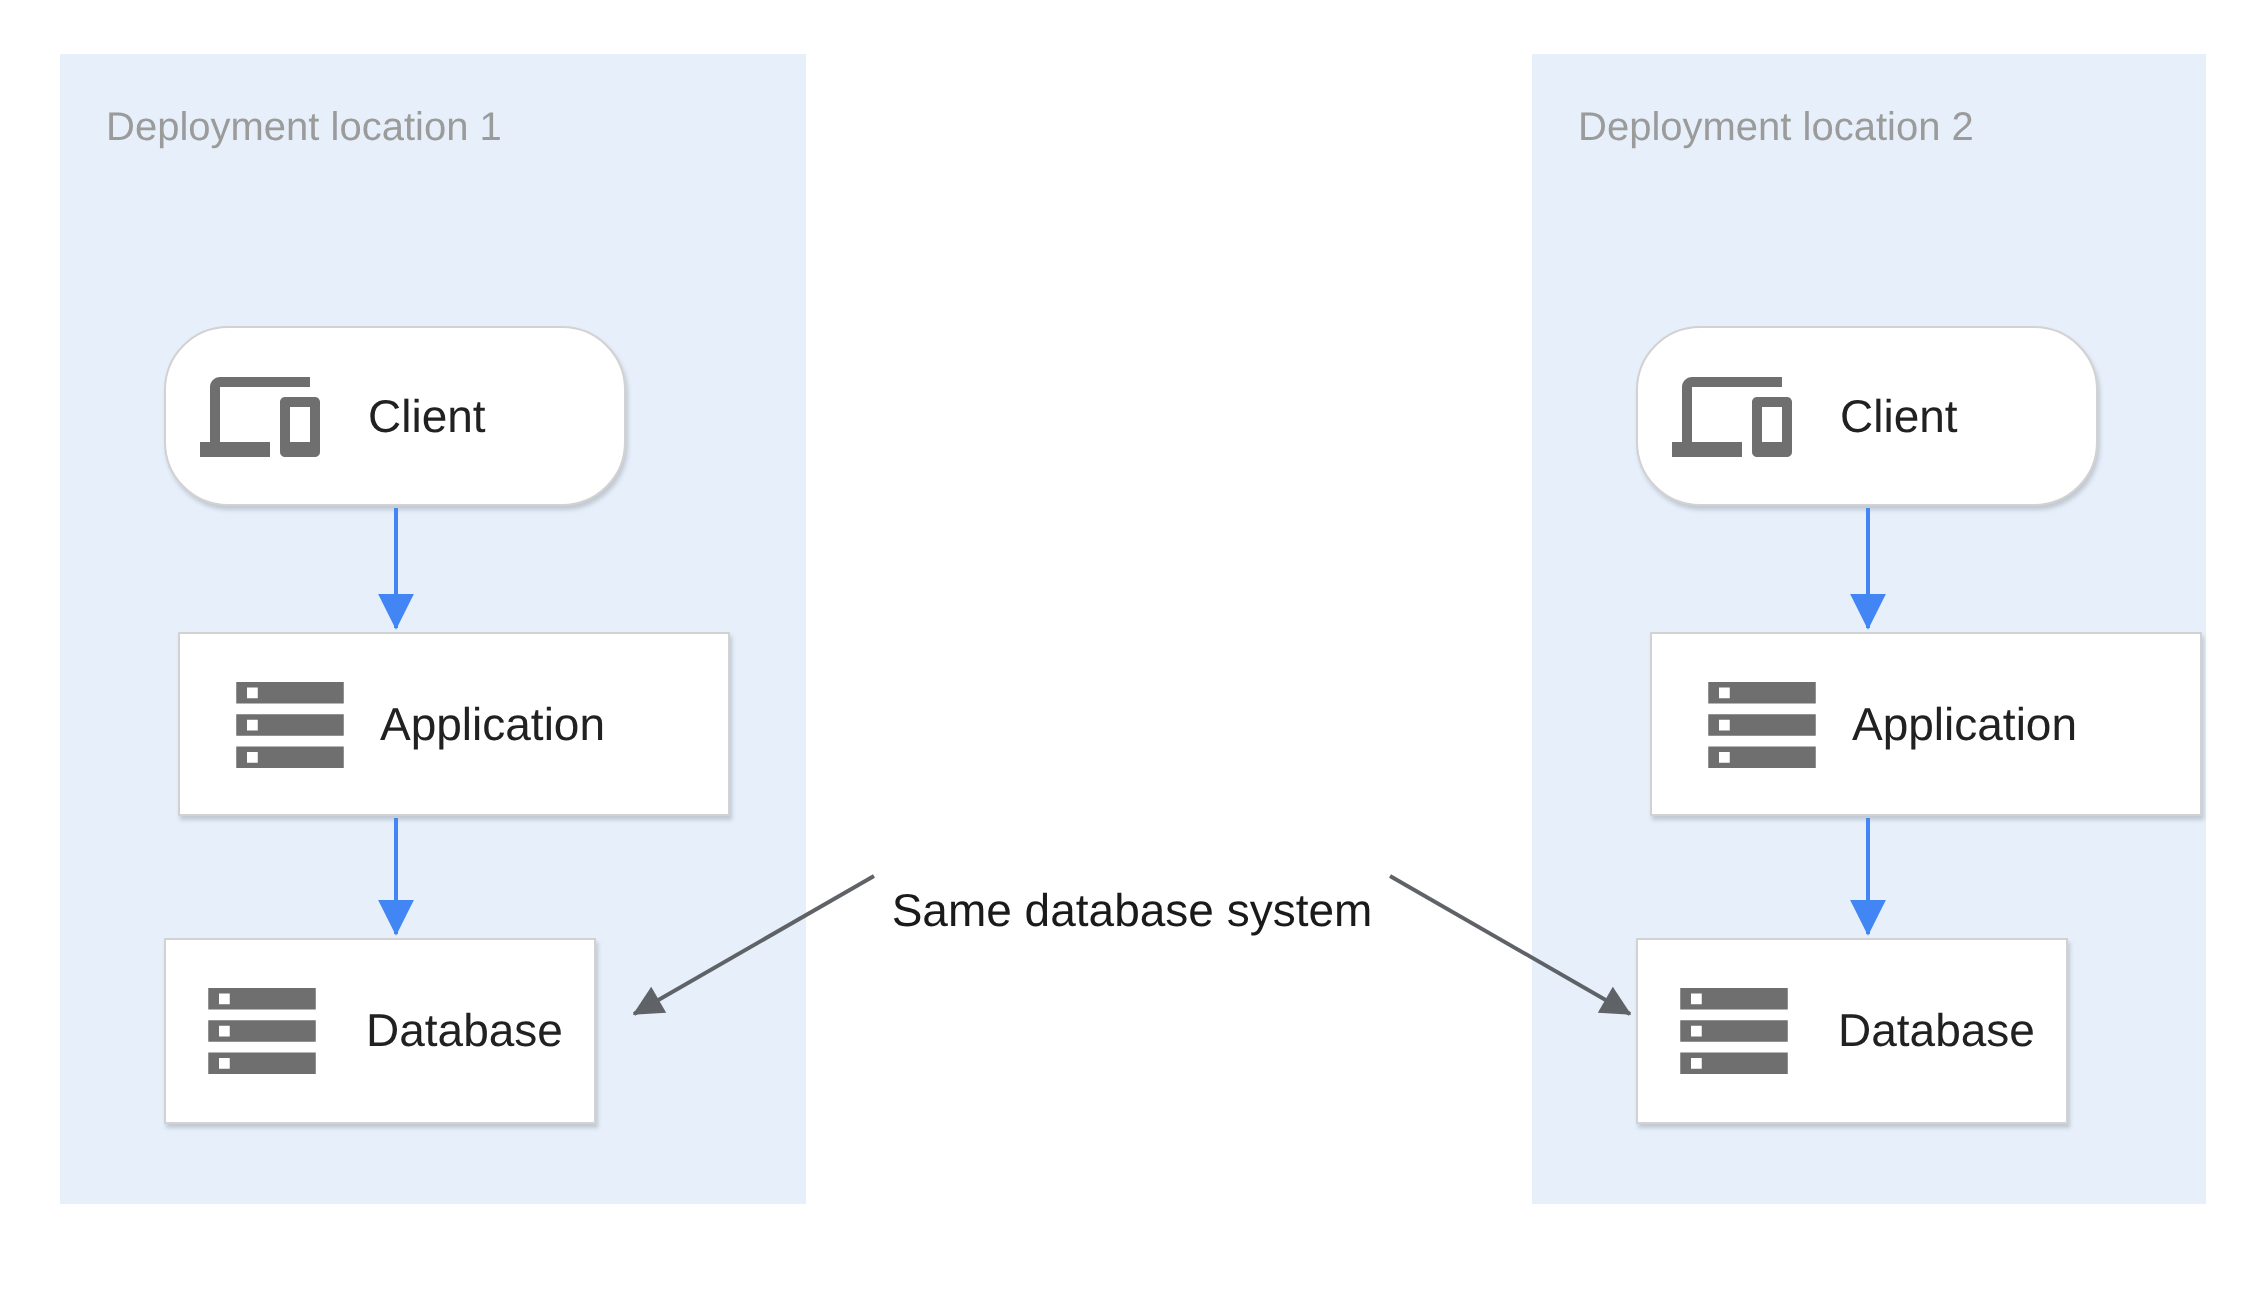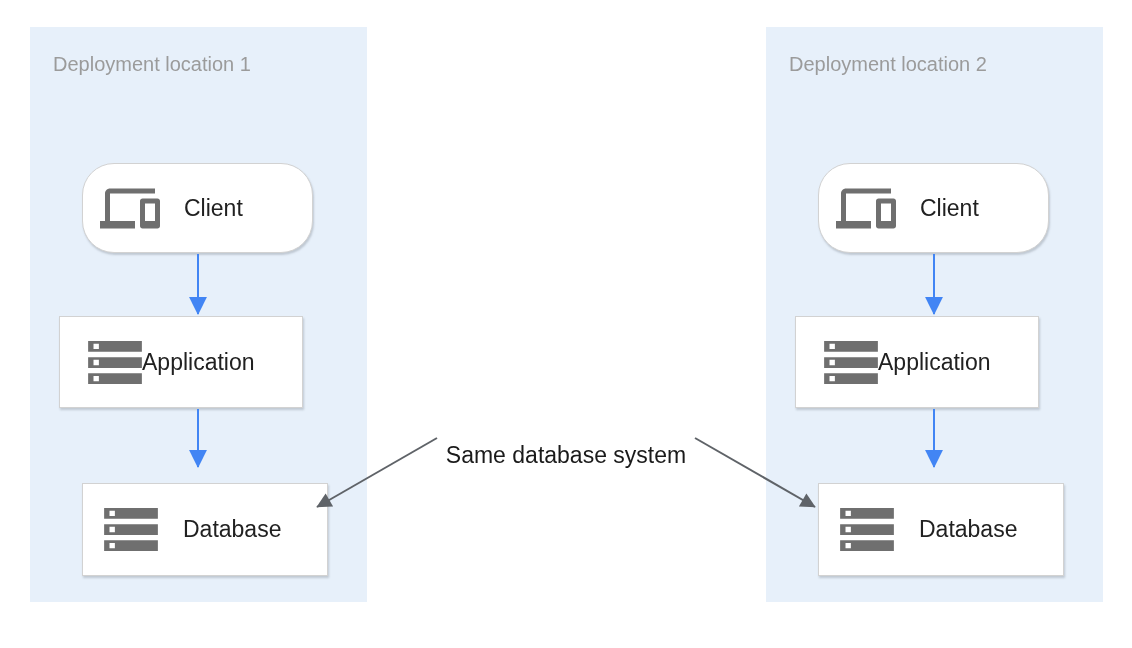--- a/index.html
+++ b/index.html
@@ -15,21 +15,21 @@
     background: #ffffff;
     overflow: hidden;
   }
   .panel {
     position: absolute;
     top: 27px;
     width: 337px;
     height: 575px;
     background: #E7F0FA;
   }
-  .panel-left  { left: 30px; }
+  .panel-left  { left: 30px; padding-left: 36px; }
   .panel-right { left: 766px; text-align: center; }
   .panel-title {
     position: absolute;
     left: 23px;
     top: 24px;
     font-size: 20px;
     line-height: 26px;
     color: #9B9B9B;
   }
   .node {
@@ -45,22 +45,22 @@
     flex: 0 0 auto;
     display: flex;
     align-items: center;
   }
   .node .label {
     font-size: 23px;
     color: #212121;
     white-space: nowrap;
   }
   .node-client   { left: 52px; top: 136px; width: 231px; height: 90px; padding-left: 17px; gap: 24px; border-radius: 32px; }
-  .node-app      { left: 29px; top: 289px; width: 244px; height: 92px; padding-left: 28px; }
-  .node-database { left: 52px; top: 456px; width: 246px; height: 93px; padding-left: 21px; gap: 25px; }
+  .node-app      { left: 59px; top: 289px; width: 276px; height: 92px; padding-left: 28px; gap: 18px; }
+  .node-database { left: 52px; top: 442px; width: 216px; height: 93px; padding-left: 21px; gap: 25px; }
   .overlay {
     position: absolute;
     left: 0;
     top: 0;
     pointer-events: none;
   }
   .annotation {
     position: absolute;
     left: 436px;
     top: 410px;

